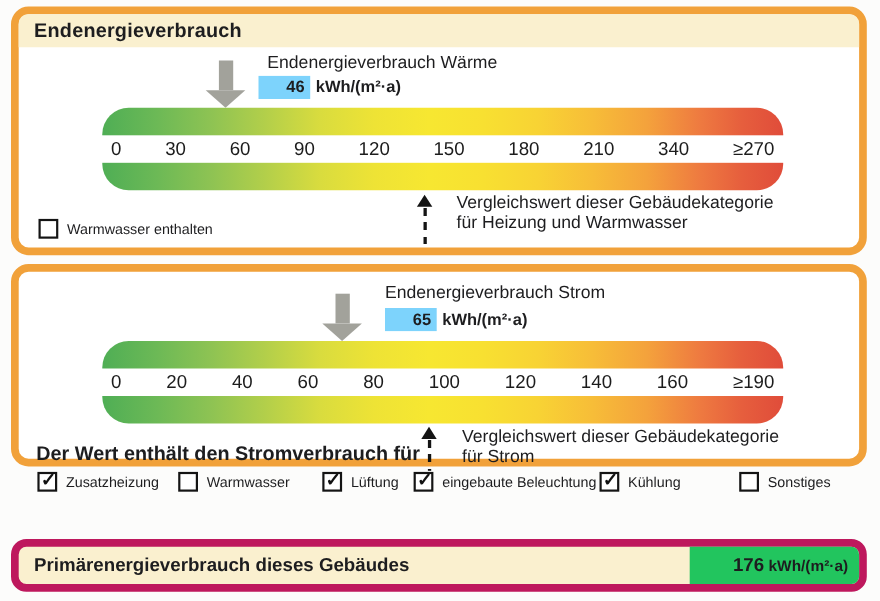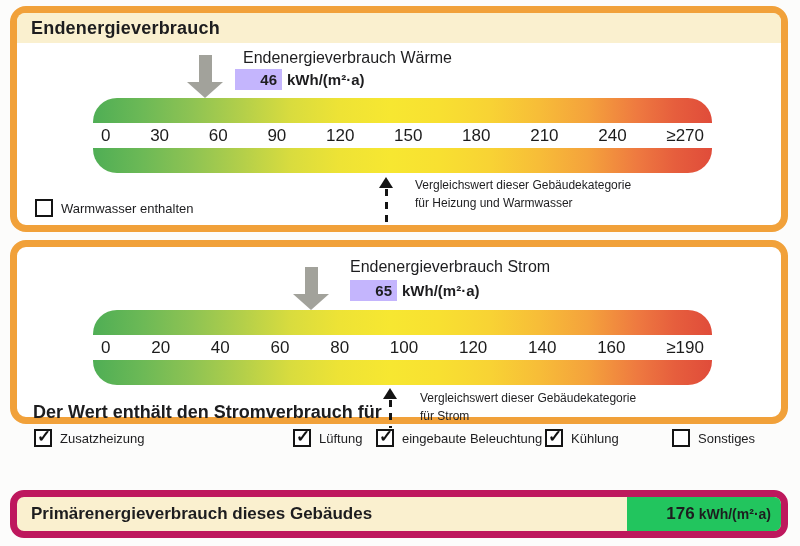--- a/index.html
+++ b/index.html
@@ -12,21 +12,21 @@
     border:7px solid #f1a13a;border-radius:16px;background:#fff;
   }
   .panel-header{
     position:absolute;left:0;right:0;top:0;height:30px;background:#faf0cf;
     border-radius:8px 8px 0 0;line-height:30px;padding-left:14px;
     font-size:18px;font-weight:bold;letter-spacing:.2px;
   }
   .chart-title{position:absolute;font-size:16px;font-weight:normal;white-space:nowrap;}
   .value-line{position:absolute;font-size:15px;font-weight:bold;white-space:nowrap;}
   .vbox{
-    display:inline-block;width:42px;background:#c4b5fd;text-align:right;
+    display:inline-block;width:42px;background:#7dd3fc;text-align:right;
     padding:2px 5px 2px 0;font-weight:bold;
   }
   .vunit{margin-left:5px;}
   .gray-arrow{position:absolute;width:36px;}
   .ga-shaft{width:13px;height:27px;background:#a2a29b;margin:0 auto;}
   .ga-head{width:0;height:0;border-left:18px solid transparent;border-right:18px solid transparent;border-top:16px solid #a2a29b;}
   .scale-bar{
     position:absolute;left:76px;width:619px;height:75px;border-radius:24px;
     background:linear-gradient(90deg,
       #4fae55 0%,#6cb956 8%,#8ec353 16%,#b3cf4a 24%,#d9dc3e 32%,
@@ -34,21 +34,21 @@
       #f4a23c 80%,#ee7940 88%,#e65e3d 94%,#e04c3a 100%);
   }
   .stripe{
     position:absolute;left:-2px;right:-2px;top:25px;height:25px;background:#fff;
     display:flex;justify-content:space-between;align-items:center;padding:0 10px;
   }
   .tick{font-size:17px;color:#1c1c1c;white-space:nowrap;}
   .dash-arrow{position:absolute;width:14px;}
   .da-head{width:0;height:0;border-left:7px solid transparent;border-right:7px solid transparent;border-bottom:11px solid #141414;margin:0 auto;}
   .da-shaft{width:3px;margin:1px auto 0;background:repeating-linear-gradient(to bottom,#141414 0 7px,transparent 7px 13px);}
-  .comp-text{position:absolute;font-size:12px;line-height:18px;white-space:nowrap;}
+  .comp-text{position:absolute;font-size:16px;line-height:18px;white-space:nowrap;}
   .cb-item{position:absolute;display:flex;align-items:center;gap:8px;}
   .cb{width:14px;height:14px;border:2px solid #141414;background:#fff;position:relative;flex:none;}
   .cb-mark{position:absolute;left:1px;top:-5px;font-size:17px;font-weight:bold;color:#111;}
   .cb-label{font-size:13px;white-space:nowrap;text-align:right;}
   .includes-label{position:absolute;font-size:18px;font-weight:bold;white-space:nowrap;}
   .primary-bar{
     position:absolute;left:10px;top:490px;width:778px;height:48px;box-sizing:border-box;
     border:7px solid #be185d;border-radius:14px;background:#faf0cf;
   }
   .primary-label{line-height:34px;padding-left:14px;font-size:17px;font-weight:bold;}
@@ -81,21 +81,21 @@
   <div class="scale-bar" style="top:85px;">
     <div class="stripe">
       <span class="tick">0</span>
       <span class="tick">30</span>
       <span class="tick">60</span>
       <span class="tick">90</span>
       <span class="tick">120</span>
       <span class="tick">150</span>
       <span class="tick">180</span>
       <span class="tick">210</span>
-      <span class="tick">240</span>
+      <span class="tick">340</span>
       <span class="tick">≥270</span>
     </div>
   </div>
 
   <div class="dash-arrow" style="left:362px;top:164px;">
     <div class="da-head"></div>
     <div class="da-shaft" style="height:33px;"></div>
   </div>
 
   <div class="comp-text" style="left:398px;top:163px;">
@@ -150,20 +150,26 @@
   </div>
 
   <div class="includes-label" style="left:16px;top:155px;">Der Wert enthält den Stromverbrauch für</div>
 
   <div class="cb-item" style="left:17px;top:182px;">
     <span class="cb">
         <span class="cb-mark">✓</span>
       </span>
     <span class="cb-label">Zusatzheizung</span>
   </div>
+  <div class="cb-item" style="left:145px;top:182px;">
+    <span class="cb">
+        <span class="cb-mark"></span>
+      </span>
+    <span class="cb-label">Warmwasser</span>
+  </div>
   <div class="cb-item" style="left:276px;top:182px;">
     <span class="cb">
         <span class="cb-mark">✓</span>
       </span>
     <span class="cb-label">Lüftung</span>
   </div>
   <div class="cb-item" style="left:359px;top:182px;">
     <span class="cb">
         <span class="cb-mark">✓</span>
       </span>

